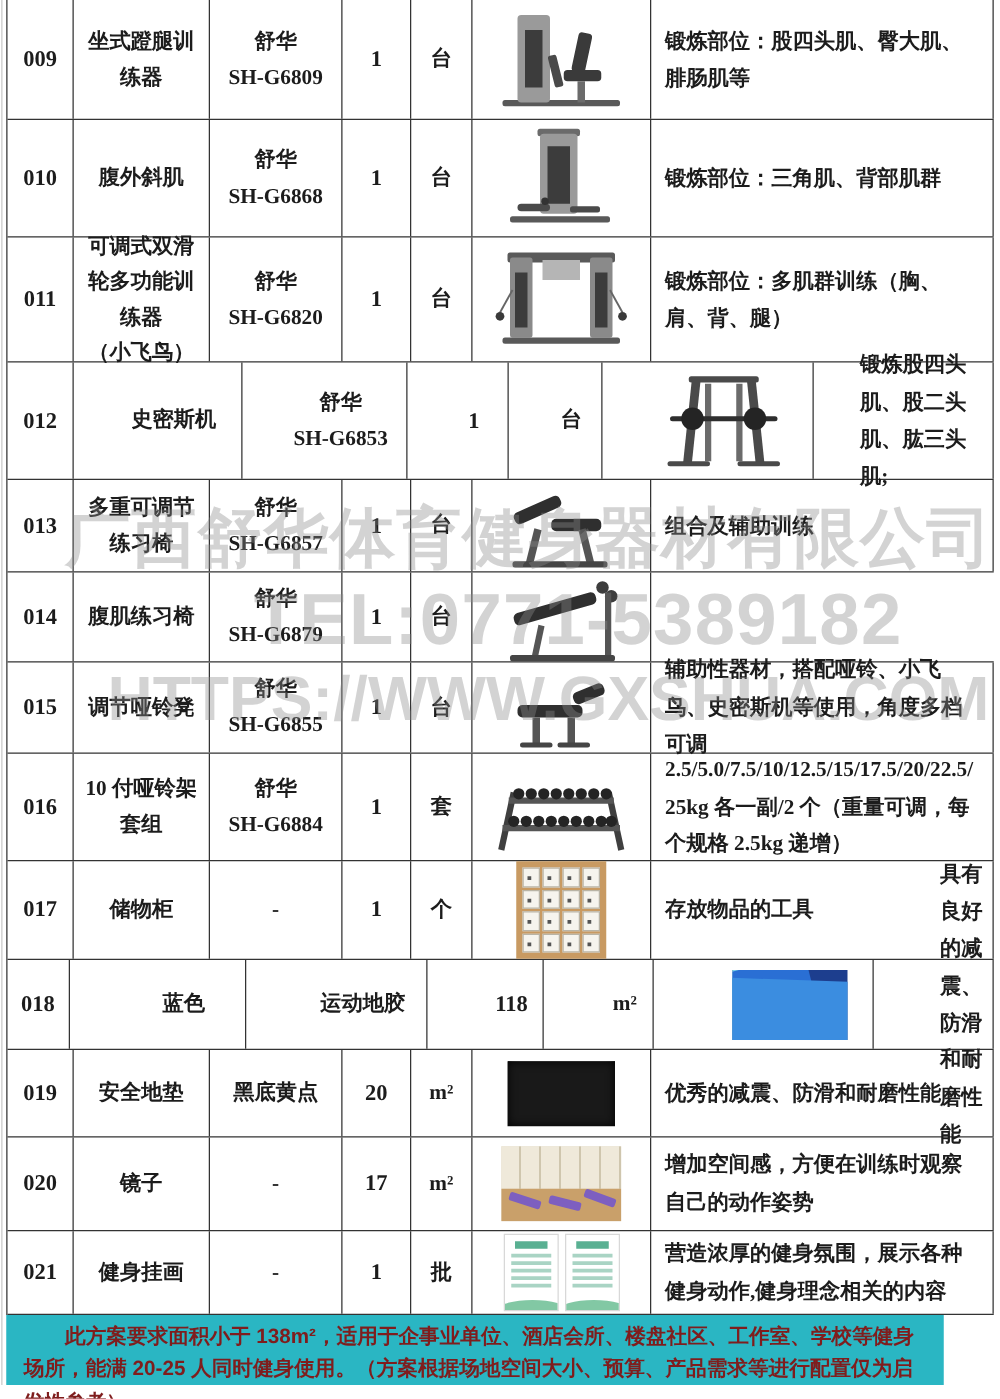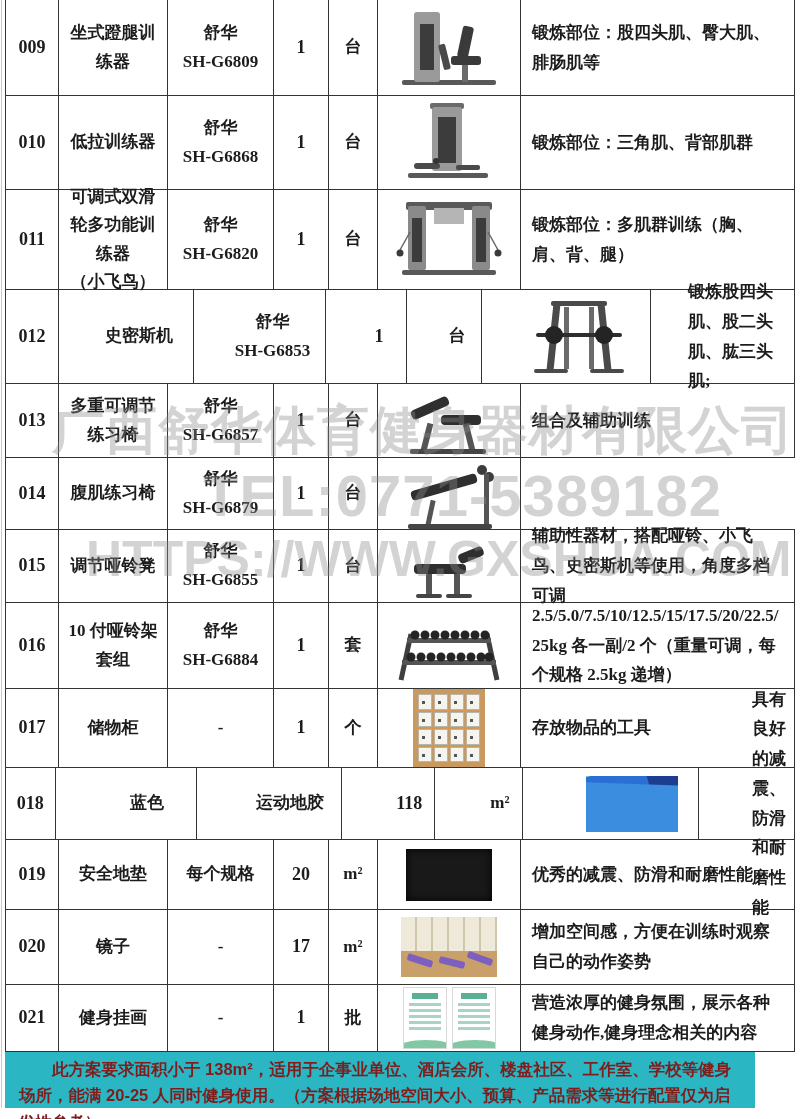--- a/index.html
+++ b/index.html
@@ -76,21 +76,21 @@
     <rect x="47" y="38" width="7" height="26" rx="2" fill="#4a4a4a" transform="rotate(-14 50 51)"></rect>
     <rect x="66" y="20" width="11" height="32" rx="3" fill="#3a3a3a" transform="rotate(12 71 36)"></rect>
     <rect x="57" y="50" width="30" height="9" rx="3" fill="#3a3a3a"></rect>
     <rect x="68" y="59" width="6" height="17" fill="#6b6b6b"></rect>
   </svg>
         </div>
     <div class="cell c-desc">锻炼部位：股四头肌、臀大肌、腓肠肌等</div>
   </div>
       <div class="row" style="height: 94px;">
     <div class="cell c-no">010</div>
-    <div class="cell c-name">低拉训练器</div>
+    <div class="cell c-name">腹外斜肌</div>
     <div class="cell c-model">舒华
 SH-G6868</div>
     <div class="cell c-qty">1</div>
     <div class="cell c-unit">台</div>
     <div class="cell c-img">
           <svg width="110" height="84" viewBox="0 0 110 84">
     <rect x="36" y="2" width="34" height="6" rx="2" fill="#6b6b6b"></rect>
     <rect x="38" y="6" width="30" height="64" rx="3" fill="#9a9a9a"></rect>
     <rect x="44" y="16" width="18" height="46" fill="#3c3c3c"></rect>
     <rect x="14" y="72" width="80" height="5" rx="2" fill="#595959"></rect>
@@ -282,21 +282,21 @@
     <i style="background:#79d2e6;transform:rotate(-30deg)"></i>
     <i style="background:#2a6fd4;transform:rotate(-14deg);width:90px"></i>
     <i style="background:#3b8de0;transform:rotate(2deg);width:100px"></i>
   </div>
         </div>
     <div class="cell c-desc">具有良好的减震、防滑和耐磨性能</div>
   </div>
       <div class="row" style="height: 70px;">
     <div class="cell c-no">019</div>
     <div class="cell c-name">安全地垫</div>
-    <div class="cell c-model">每个规格</div>
+    <div class="cell c-model">黑底黄点</div>
     <div class="cell c-qty">20</div>
     <div class="cell c-unit">m²</div>
     <div class="cell c-img">
           <div class="mat"></div>
         </div>
     <div class="cell c-desc">优秀的减震、防滑和耐磨性能</div>
   </div>
       <div class="row" style="height: 75px;">
     <div class="cell c-no">020</div>
     <div class="cell c-name">镜子</div>

